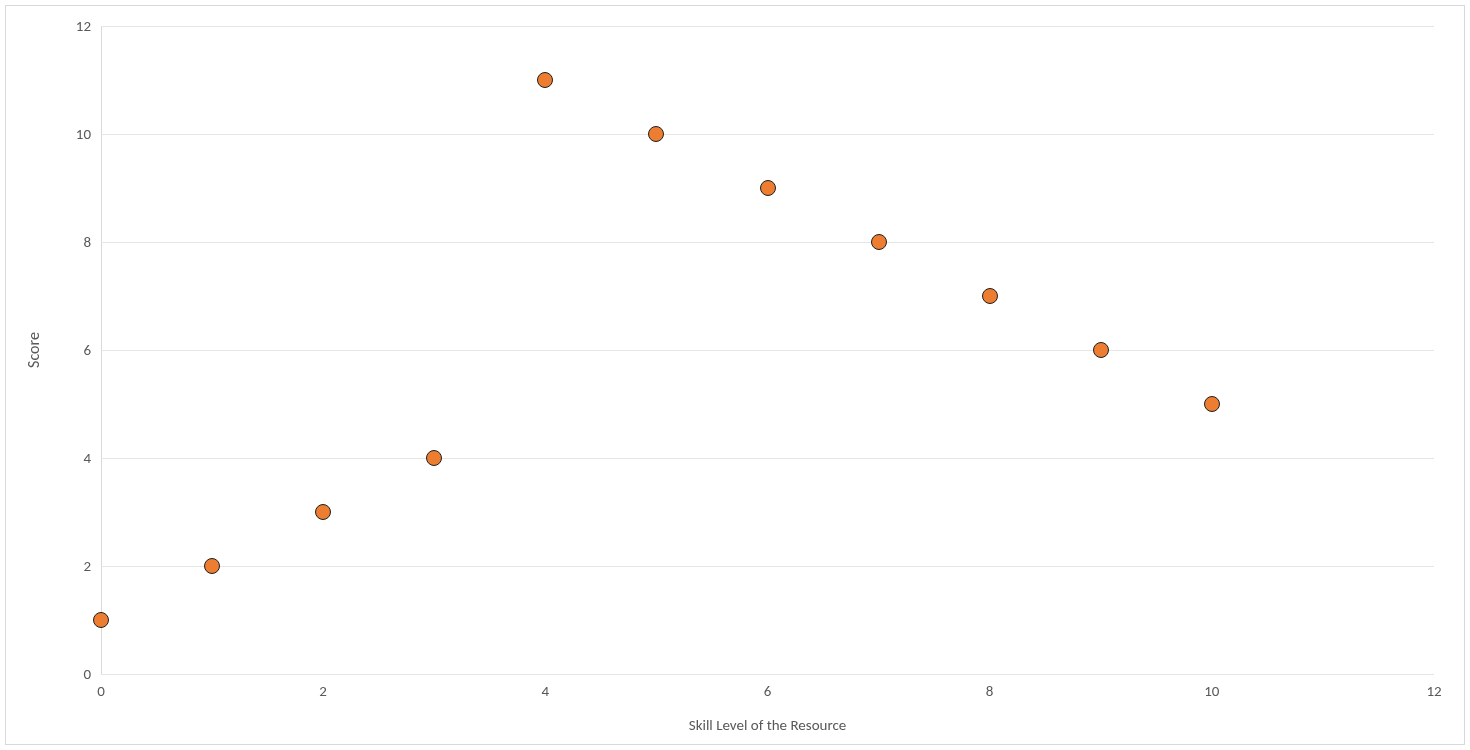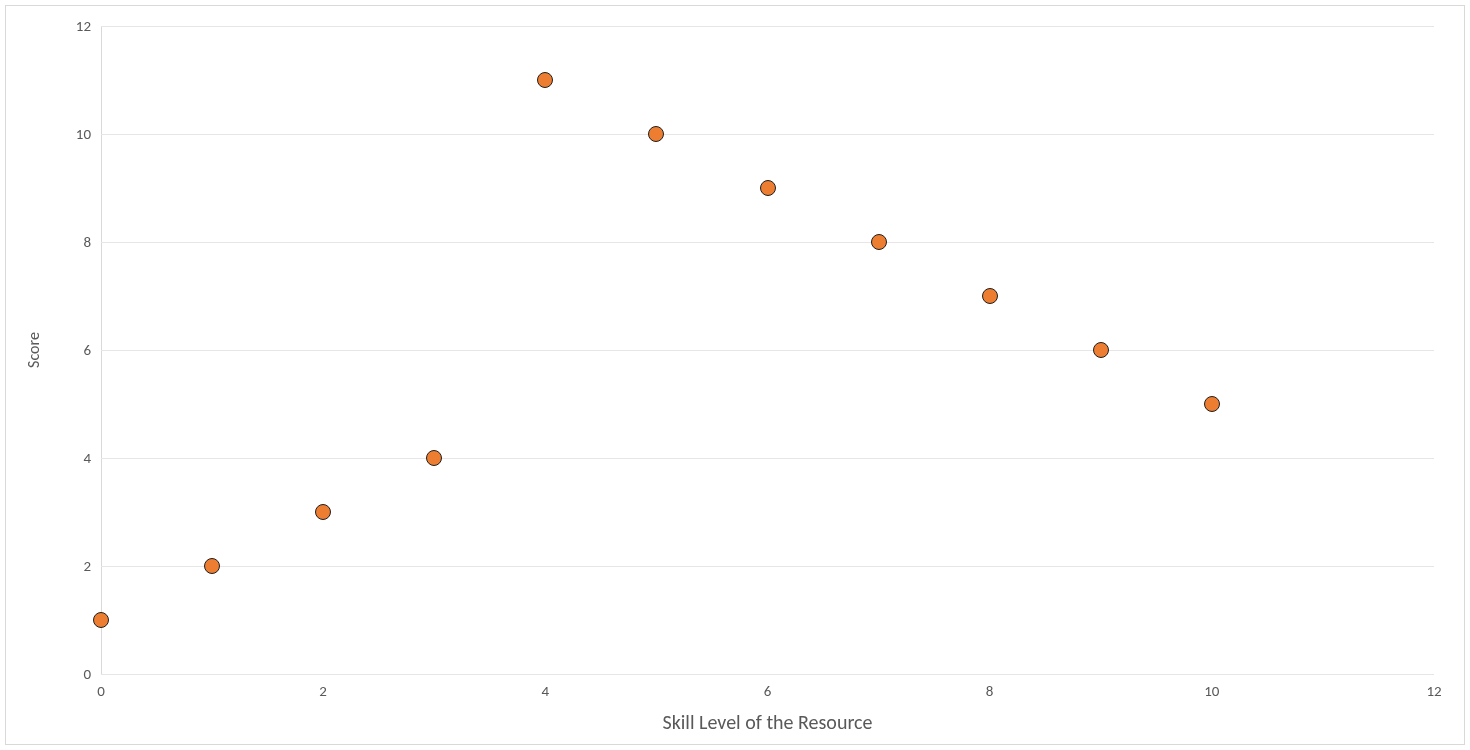--- a/index.html
+++ b/index.html
@@ -58,21 +58,21 @@
       left: 95px;
       right: 30px;
       bottom: 0;
       height: 70px;
     }
     .x-axis-label {
       position: absolute;
       bottom: 10px;
       left: 50%;
       transform: translateX(-50%);
-      font-size: 20px;
+      font-size: 15px;
       color: #595959;
       white-space: nowrap;
     }
     .x-tick {
       position: absolute;
       top: 8px;
       font-size: 15px;
       color: #595959;
       transform: translateX(-50%);
       text-align: center;

